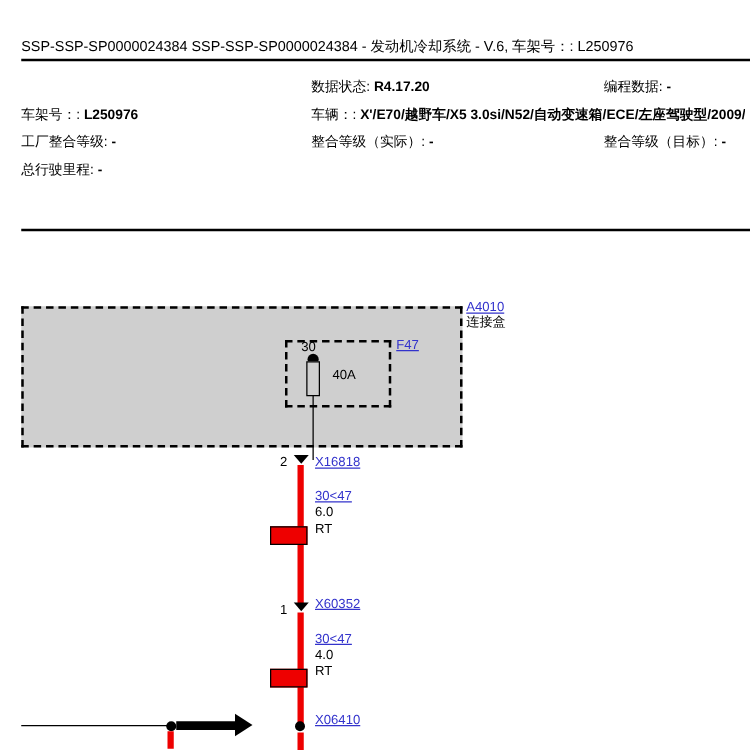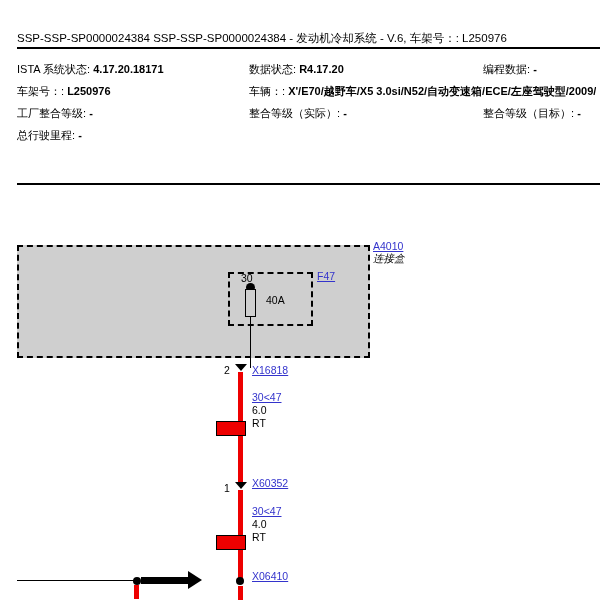--- a/index.html
+++ b/index.html
@@ -233,21 +233,21 @@
     top: 571px;
     width: 0;
     height: 0;
     border-top: 9px solid transparent;
     border-bottom: 9px solid transparent;
     border-left: 14px solid #000000;
   }
 
   
   #lbl-a4010      { left: 373px; top: 240px; }
-  #lbl-a4010-name { left: 373px; top: 252px; font-style: italic; }
+  #lbl-a4010-name { left: 373px; top: 252px; }
   #lbl-f47        { left: 317px; top: 270px; }
   #lbl-fuse-30    { left: 241px; top: 272px; }
   #lbl-fuse-amp   { left: 244px; top: 294px; margin-left: 22px; }
   #lbl-pin-2      { left: 224px; top: 364px; }
   #lbl-x16818     { left: 252px; top: 364px; }
   #lbl-w1-code    { left: 252px; top: 391px; }
   #lbl-w1-size    { left: 252px; top: 404px; }
   #lbl-w1-color   { left: 252px; top: 417px; }
   #lbl-pin-1      { left: 224px; top: 482px; }
   #lbl-x60352     { left: 252px; top: 464px; margin-top: 13px; }
@@ -259,24 +259,20 @@
 </head>
 <body>
 
 <div id="doc-title">SSP-SSP-SP0000024384 SSP-SSP-SP0000024384 - 发动机冷却系统 - V.6, 车架号：: L250976</div>
 
 <div class="hrule" id="hrule-top"></div>
 
 <div id="info-block">
 
   <div class="info-row">
-    <span class="info-cell col-a">
-      <span class="info-label">ISTA 系统状态:</span>
-      <span class="info-value">4.17.20.18171</span>
-    </span>
     <span class="info-cell col-b">
       <span class="info-label">数据状态:</span>
       <span class="info-value">R4.17.20</span>
     </span>
     <span class="info-cell col-c">
       <span class="info-label">编程数据:</span>
       <span class="info-value">-</span>
     </span>
   </div>
 

